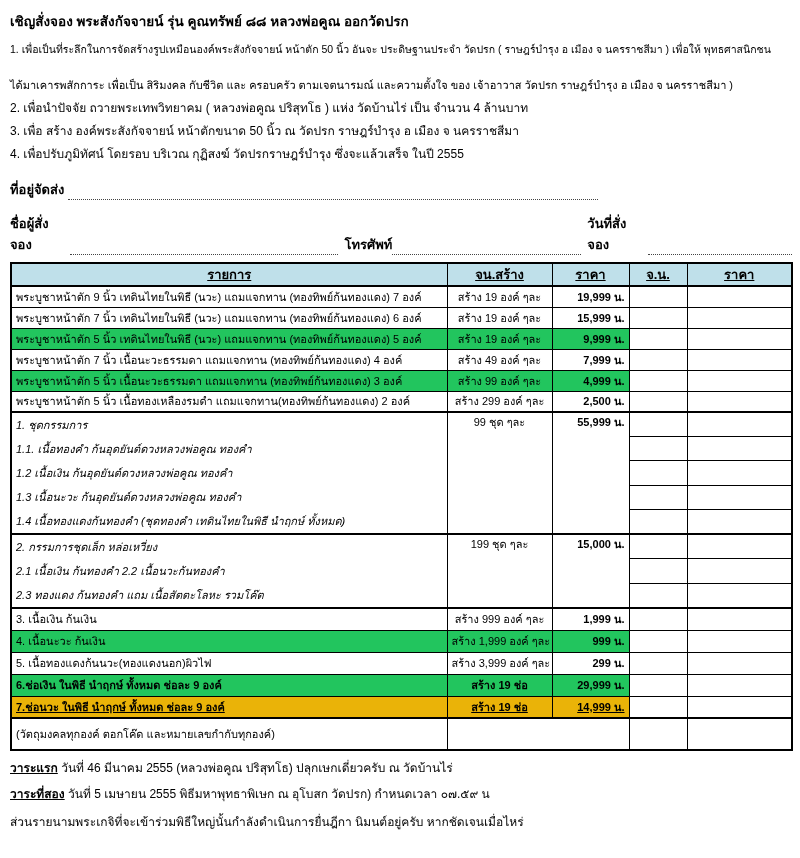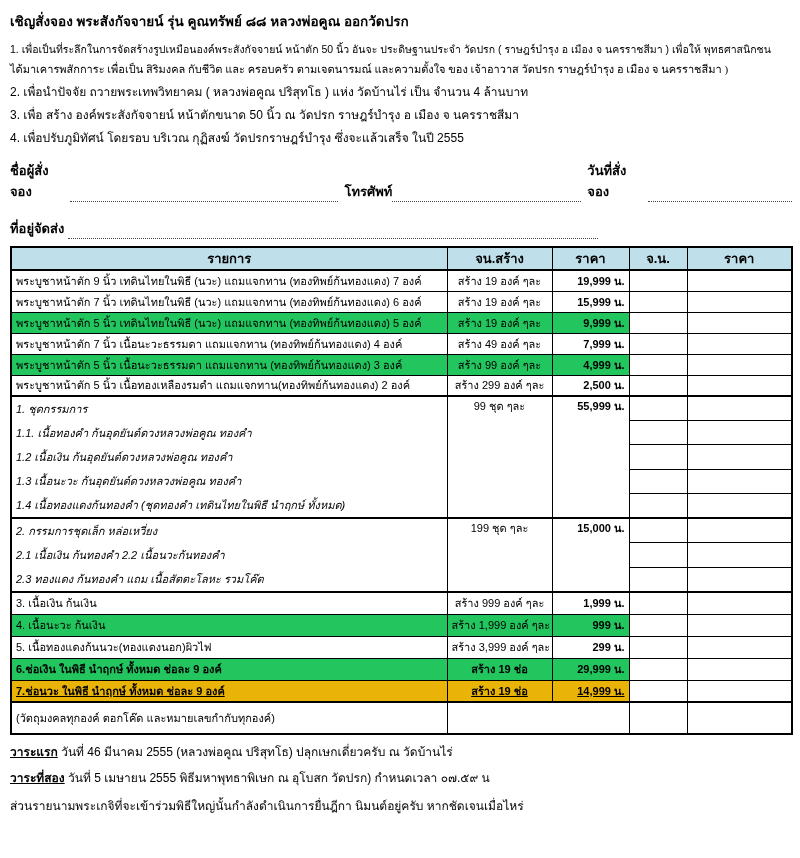--- a/index.html
+++ b/index.html
@@ -7,29 +7,29 @@
   body {
     width:800px; height:858px; background:#ffffff; color:#000;
     font-family:"Liberation Sans","DejaVu Sans",sans-serif;
     overflow:hidden;
   }
   .page { padding:10px 8px 0 10px; }
 
   .title { font-size:13.5px; font-weight:bold; }
   .objective { font-size:12.5px; margin-top:13px; display:flex; align-items:flex-end; }
   .pt-small { font-size:10.5px; margin-top:9px; white-space:nowrap; }
-  .pt-small2 { font-size:11px; margin-top:2px; white-space:nowrap;font-family:Liberation Serif, serif; }
+  .pt-small2 { font-size:11px; margin-top:18px; white-space:nowrap; }
   .pt { font-size:12px; margin-top:4px; white-space:nowrap; }
 
   .formline { display:flex; align-items:flex-end; font-size:13px; font-weight:bold; margin-top:13px; }
   .dots { border-bottom:1.5px dotted #444; height:14px; display:inline-block; }
 
   table.order { border-collapse:collapse; table-layout:fixed; width:781px; margin-top:7px; border:2.5px solid #000; }
   table.order td { border:1.5px solid #000; overflow:hidden; white-space:nowrap; padding:0 4px; font-size:11px; }
-  tr.thead td { background:#bfe0ea; font-weight:bold; font-size:13px; text-align:center; height:20px; border-bottom:2.5px solid #000; }
+  tr.thead td { background:#bfe0ea; font-weight:bold; font-size:13px; text-align:center; height:20px; border-bottom:2.5px solid #000;text-decoration:underline; }
   td.item { font-size:11px; }
   td.qty { font-size:10.5px; text-align:center; }
   td.price { font-weight:bold; font-size:12px; text-align:right; padding-right:8px; }
   td.jn { border-left:3px solid #000; }
   tr.ra td { height:21px;margin-top:40px; }
   tr.rc td { height:22px; }
   td.hl { background:#22c55e; }
   td.hl2 { background:#eab308;text-decoration:underline; }
   tr.gtop td { border-top:2.5px solid #000; }
   td.set-item { vertical-align:top; padding-top:2px;font-style:italic; }
@@ -51,32 +51,32 @@
 
   <div class="title">เชิญสั่งจอง พระสังกัจจายน์ รุ่น คูณทรัพย์ ๘๘ หลวงพ่อคูณ ออกวัดปรก</div>
 
 
   <div class="pt-small">1. เพื่อเป็นที่ระลึกในการจัดสร้างรูปเหมือนองค์พระสังกัจจายน์ หน้าตัก 50 นิ้ว อันจะ ประดิษฐานประจำ วัดปรก ( ราษฎร์บำรุง อ เมือง จ นครราชสีมา ) เพื่อให้ พุทธศาสนิกชน</div>
   <div class="pt-small2">ได้มาเคารพสักการะ เพื่อเป็น สิริมงคล กับชีวิต และ ครอบครัว ตามเจตนารมณ์ และความตั้งใจ ของ เจ้าอาวาส วัดปรก ราษฎร์บำรุง อ เมือง จ นครราชสีมา )</div>
   <div class="pt">2. เพื่อนำปัจจัย ถวายพระเทพวิทยาคม ( หลวงพ่อคูณ ปริสุทโธ ) แห่ง วัดบ้านไร่ เป็น จำนวน 4 ล้านบาท</div>
   <div class="pt">3. เพื่อ สร้าง องค์พระสังกัจจายน์ หน้าตักขนาด 50 นิ้ว ณ วัดปรก ราษฎร์บำรุง อ เมือง จ นครราชสีมา</div>
   <div class="pt">4. เพื่อปรับภูมิทัศน์ โดยรอบ บริเวณ กุฏิสงฆ์ วัดปรกราษฎร์บำรุง ซึ่งจะแล้วเสร็จ ในปี 2555</div>
 
+  <div class="formline" style="margin-top:16px">
+    <span>ที่อยู่จัดส่ง</span>
+    <span class="dots" style="width:530px; margin-left:4px"></span>
+  </div>
+
   <div class="formline">
     <span>ชื่อผู้สั่งจอง</span>
     <span class="dots" style="width:270px"></span>
     <span style="margin-left:6px">โทรศัพท์</span>
     <span class="dots" style="width:190px"></span>
     <span style="margin-left:6px">วันที่สั่งจอง</span>
     <span class="dots" style="width:145px"></span>
-  </div>
-
-  <div class="formline" style="margin-top:16px">
-    <span>ที่อยู่จัดส่ง</span>
-    <span class="dots" style="width:530px; margin-left:4px"></span>
   </div>
 
   <table class="order">
     <colgroup>
         <col style="width:436px">
         <col style="width:105px">
         <col style="width:77px">
         <col style="width:58px">
         <col style="width:105px">
       </colgroup>

